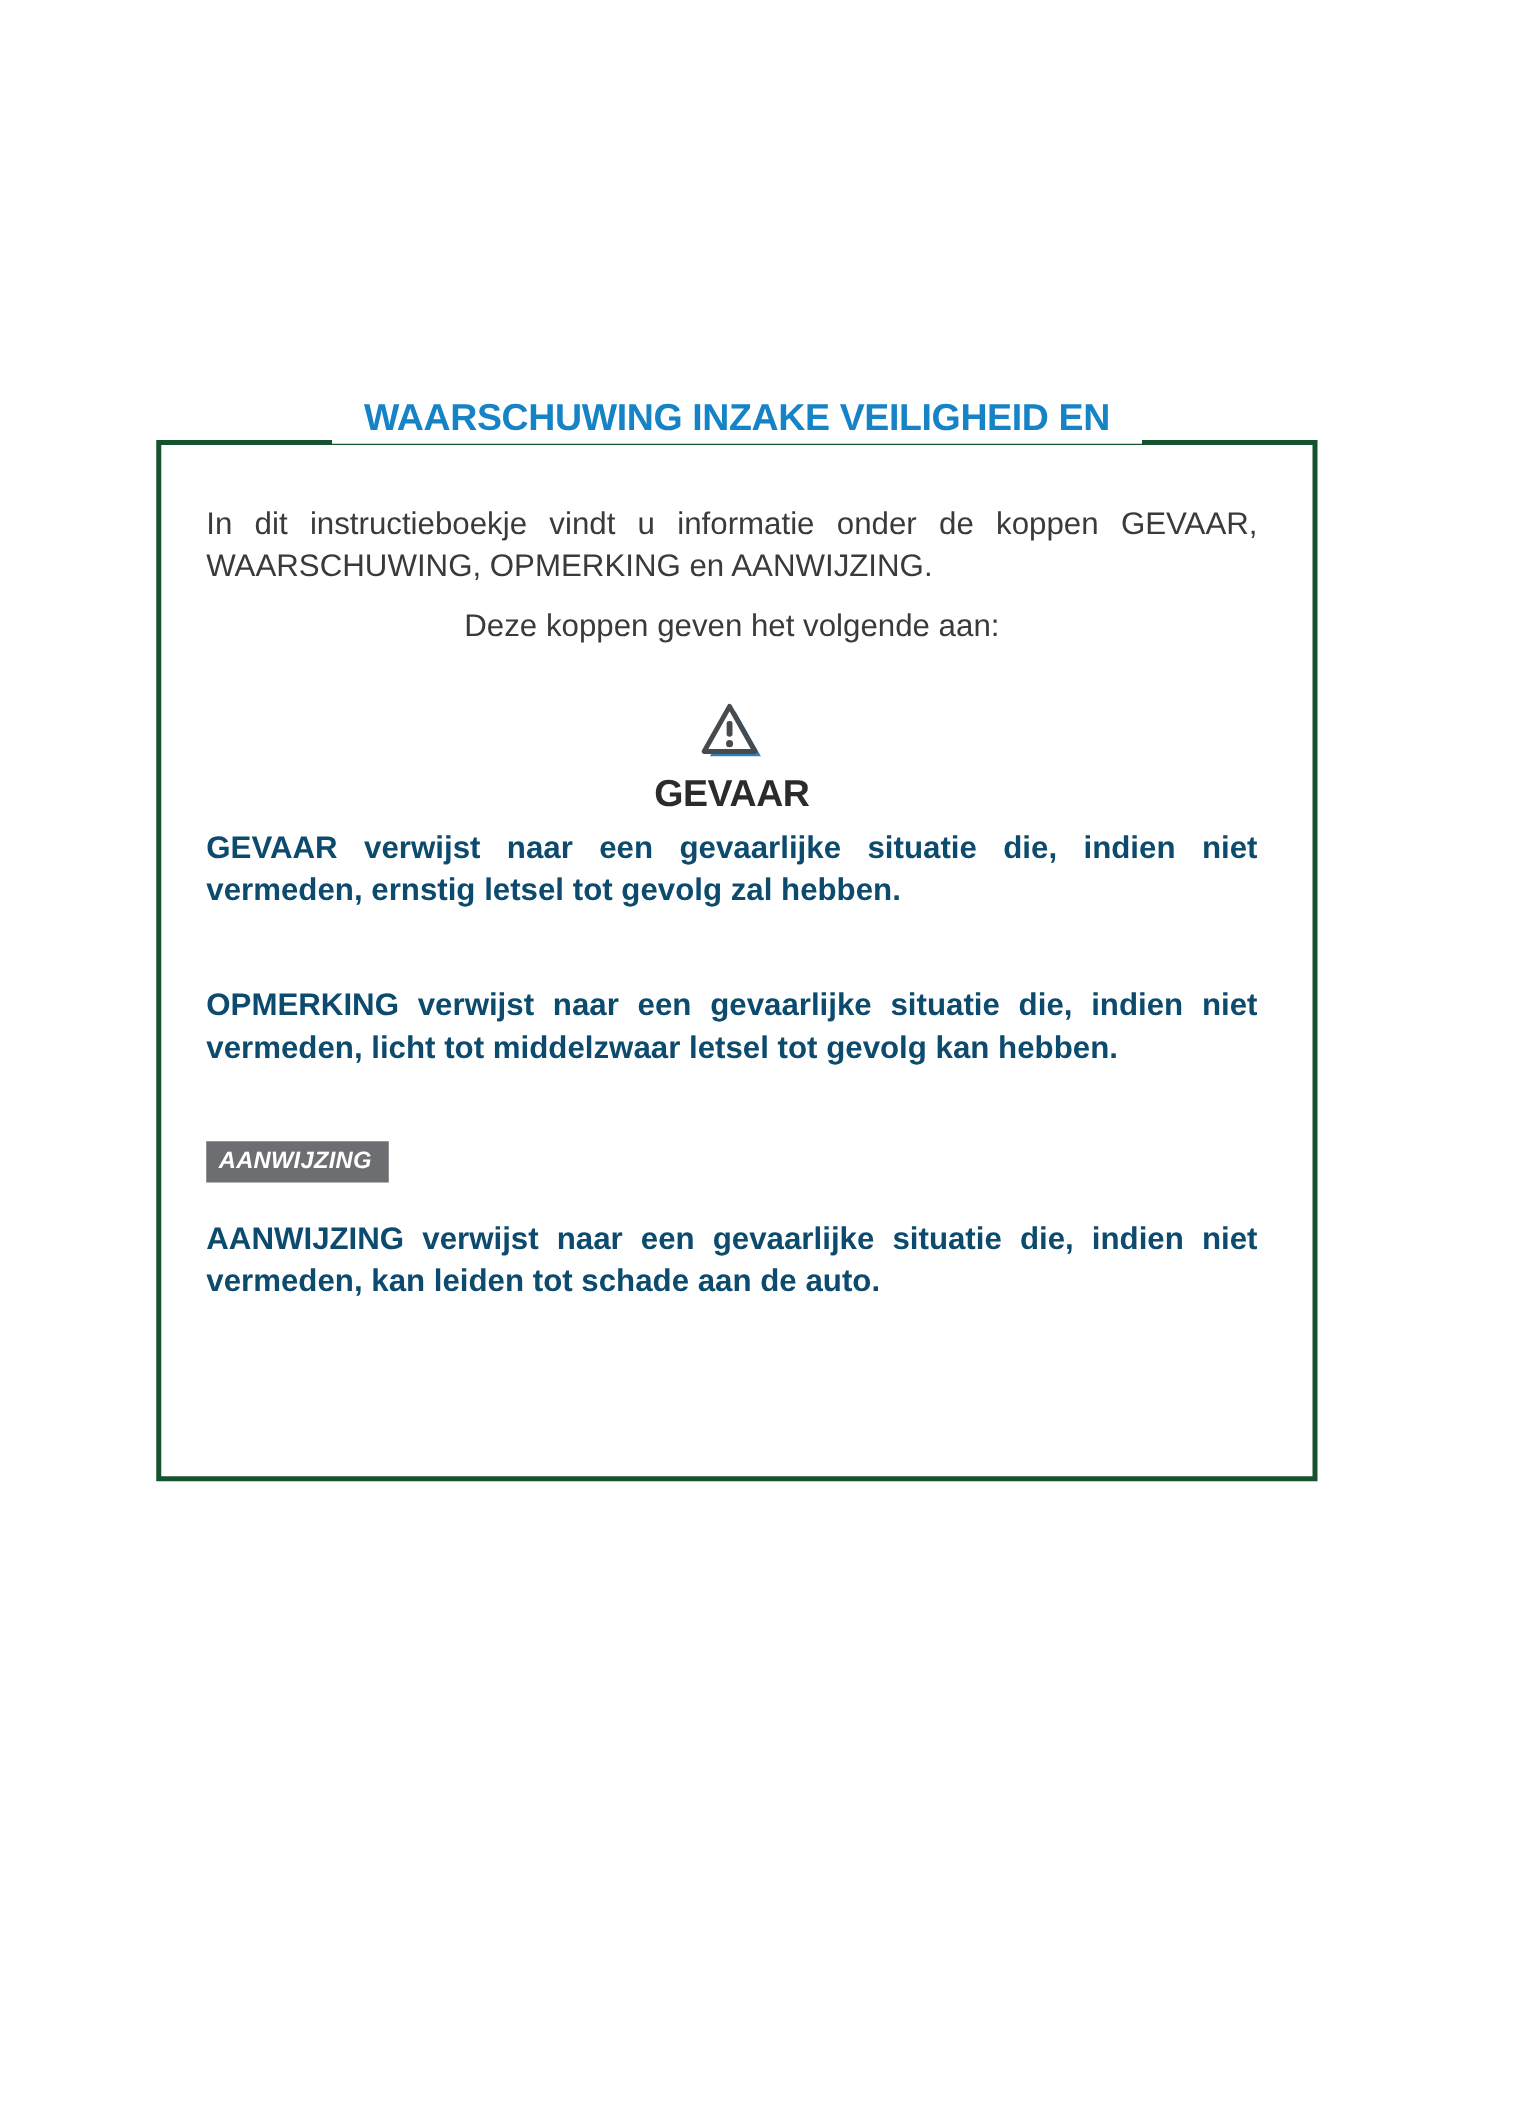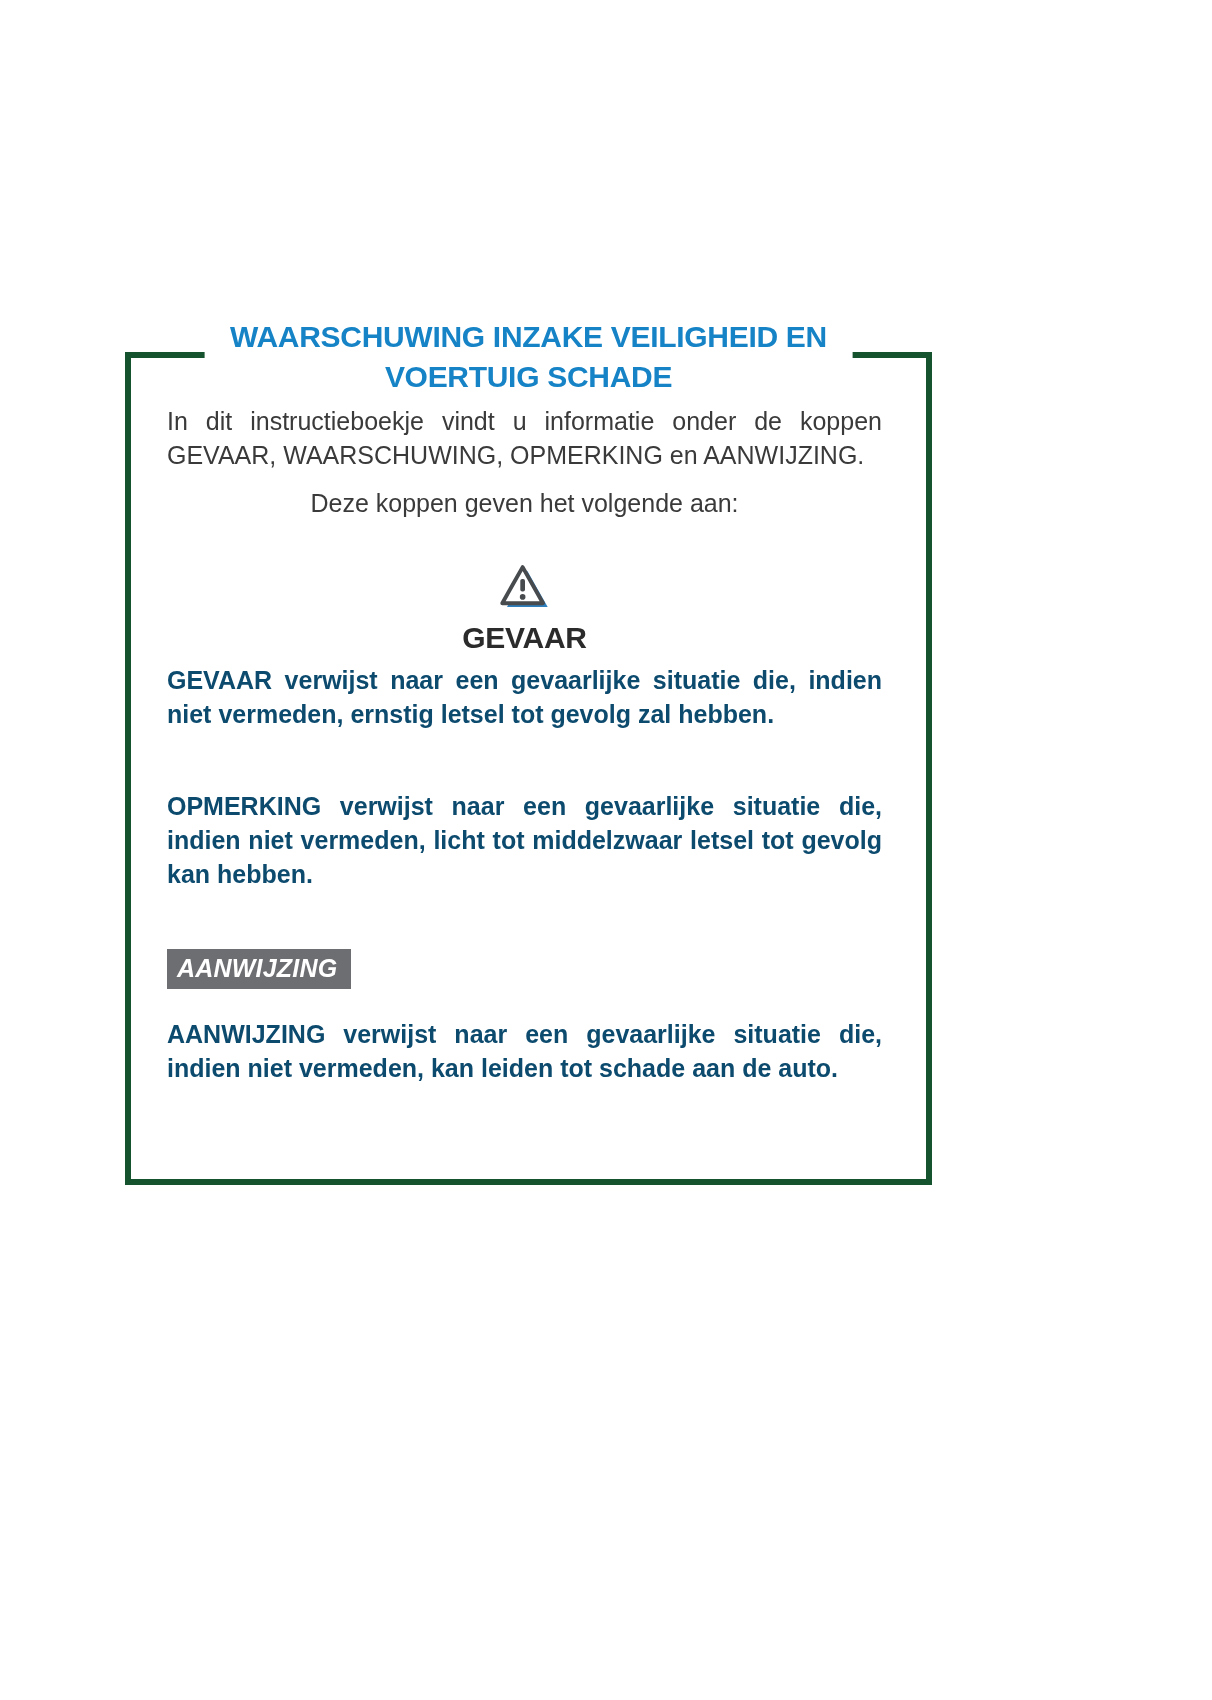--- a/index.html
+++ b/index.html
@@ -9,23 +9,23 @@
     height: 1700px;
     position: relative;
     font-family: "Liberation Sans", sans-serif;
     color: #2e2e2e;
     overflow: hidden;
   }
   .warning-box {
     position: absolute;
     left: 125px;
     top: 352px;
-    width: 807px;
+    width: 929px;
     height: 833px;
-    border: 6px solid #14532d;
+    border: 4px solid #14532d;
     background: #ffffff;
   }
   .box-title {
     position: absolute;
     top: -41px;
     left: 50%;
     transform: translateX(-50%);
     background: #ffffff;
     padding: 0 26px;
     text-align: center;
@@ -66,37 +66,36 @@
     font-size: 25px;
     line-height: 34px;
     font-weight: 700;
     color: #0c4a6e;
     text-align: justify;
   }
   .notice-badge {
     display: inline-block;
     background: #6d6e71;
     color: #ffffff;
-    font-size: 25px;
+    font-size: 19px;
     font-weight: 700;
     font-style: italic;
     padding: 5px 14px 6px 10px;
     margin-bottom: 28px;
     letter-spacing: 0.2px;
   }
 </style>
 </head>
 <body>
 
 <div class="page">
   <section class="warning-box">
 
     <header class="box-title">
       <div>WAARSCHUWING INZAKE VEILIGHEID EN</div>
-      <div>VOERTUIG SCHADE</div>
     </header>
 
     <div class="box-content">
 
       <p class="intro p1">In dit instructieboekje vindt u informatie onder de koppen GEVAAR, WAARSCHUWING, OPMERKING en AANWIJZING.</p>
       <p class="intro p2">Deze koppen geven het volgende aan:</p>
 
       <div class="section">
         <div class="section-heading">
           <span class="warn-icon">

